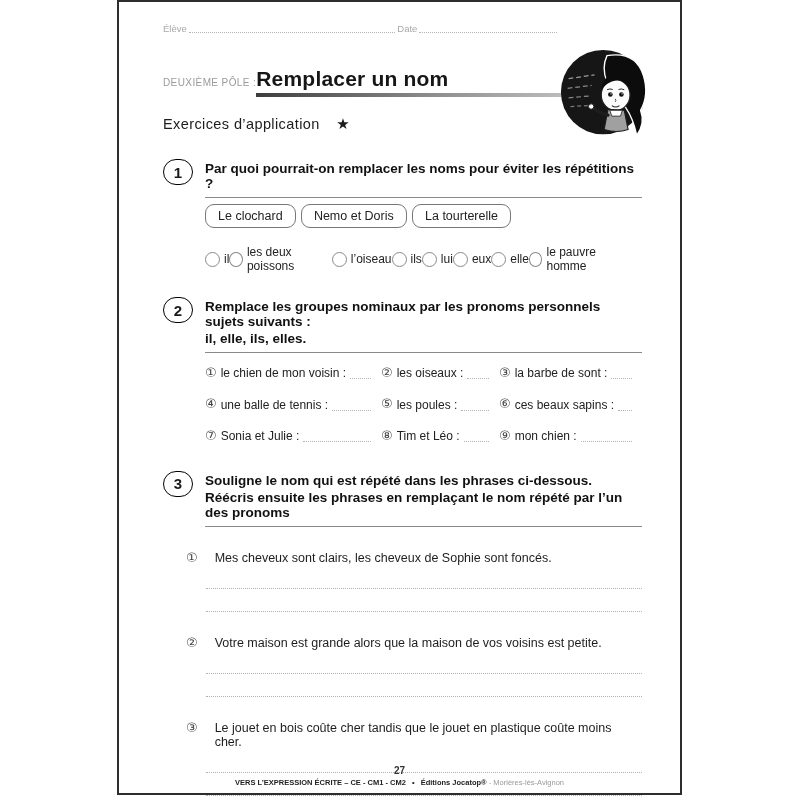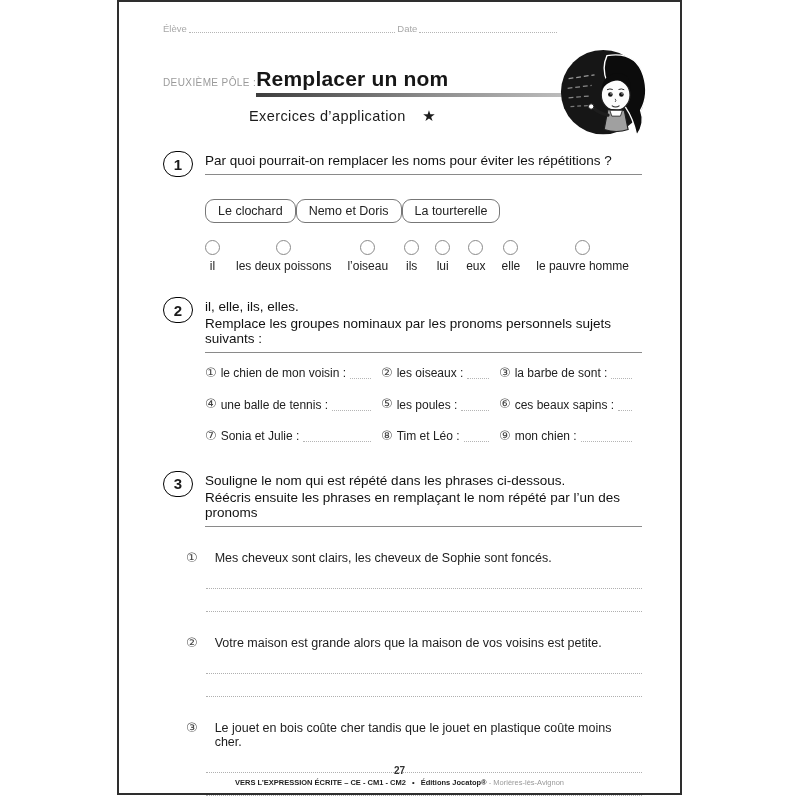--- a/index.html
+++ b/index.html
@@ -30,21 +30,21 @@
   .leader { flex:1; border-bottom:1px dotted #b5b5b5; margin:0 2px 2px 2px; height:10px; }
   .student-line .leader-name { flex:1.5; }
   .student-line .leader-date { flex:1; }
 
   
   .header-row { margin-top:14px; display:flex; align-items:baseline; }
   .pole-label { font-size:10px; color:#9a9a9a; letter-spacing:0.4px; flex:0 0 auto; }
   .title-block { flex:1;margin-top:18px; }
   .doc-title { font-size:21px; font-weight:bold; margin:0; letter-spacing:0.2px; color:#161616; }
   .gradient-rule { height:4px; margin-top:2px; background:linear-gradient(to right,#3d3d3d 0%, #8c8c8c 45%, #d9d9d9 100%); }
-  .subtitle-row { text-align:center; padding-right:120px; margin-top:10px; font-size:14.5px; letter-spacing:0.4px; color:#1c1c1c; }
+  .subtitle-row { padding-right:120px; margin-top:18px; font-size:14.5px; letter-spacing:0.4px; color:#1c1c1c; }
   .subtitle-row .star { margin-left:12px; font-size:15px; }
 
   .mascot { position:absolute; left:440px; top:25px; width:96px; height:96px; }
 
   
   .exercise { display:flex; align-items:flex-start; }
   .ex1 { margin-top:26px; }
   .ex2 { margin-top:24px; }
   .ex3 { margin-top:28px; }
   .badge {
@@ -52,33 +52,33 @@
     width:30px; height:26px;
     border:1.7px solid #000;
     border-radius:13px;
     display:flex; align-items:center; justify-content:center;
     font-weight:bold; font-size:15px;
     margin-right:12px;
     box-sizing:border-box;
     background:#fff;
   }
   .ex-body { flex:1; min-width:0; }
-  .q-bold { font-weight:normal; font-size:13.5px; margin:2px 0 2px; color:#111; }
+  .q-bold { font-weight:bold; font-size:13.5px; margin:2px 0 2px; color:#111; }
   .q-reg  { font-size:13px; margin:0; color:#222; }
   .rule   { border-bottom:1.3px solid #8a8a8a; margin-top:6px; }
 
   
-  .boxes-row { margin-top:24px; width:374px; display:flex; }
+  .boxes-row { margin-top:6px; width:306px; display:flex; justify-content:space-between; }
   .opt-box {
     border:1.3px solid #777; border-radius:9px;
     padding:4px 12px; font-size:12.5px; color:#222; background:#fff;
   }
   .opt-box.wide { padding:4px 12px; }
   .pronouns-row { margin-top:17px; width:424px; display:flex; justify-content:space-between; }
-  .pronoun-opt { display:flex; flex-direction:column; align-items:center; gap:4px; font-size:12px; color:#222; }
+  .pronoun-opt { display:flex; flex-direction:row; align-items:center; gap:4px; font-size:12px; color:#222; }
   .circle { width:13px; height:13px; border:1.3px solid #8a8a8a; border-radius:50%; background:#fff; }
 
   
   .gn-grid {
     margin-top:13px;
     display:grid;
     grid-template-columns:176px 118px 1fr;
     row-gap:17px;
     font-size:12px; color:#222;
   }
@@ -200,22 +200,22 @@
             <span class="circle"></span>
             <span>le pauvre homme</span>
           </div>
         </div>
       </div>
     </div>
 
     <div class="exercise ex2">
       <div class="badge">2</div>
       <div class="ex-body">
+        <p class="q-bold">Remplace les groupes nominaux par les pronoms personnels sujets suivants :</p>
         <p class="q-bold">il, elle, ils, elles.</p>
-        <p class="q-bold">Remplace les groupes nominaux par les pronoms personnels sujets suivants :</p>
         <div class="rule"></div>
 
         <div class="gn-grid">
           <div class="gn-item">
             <span class="cnum">①</span>
             <span>le chien de mon voisin :</span>
             <span class="leader"></span>
           </div>
           <div class="gn-item">
             <span class="cnum">②</span>

